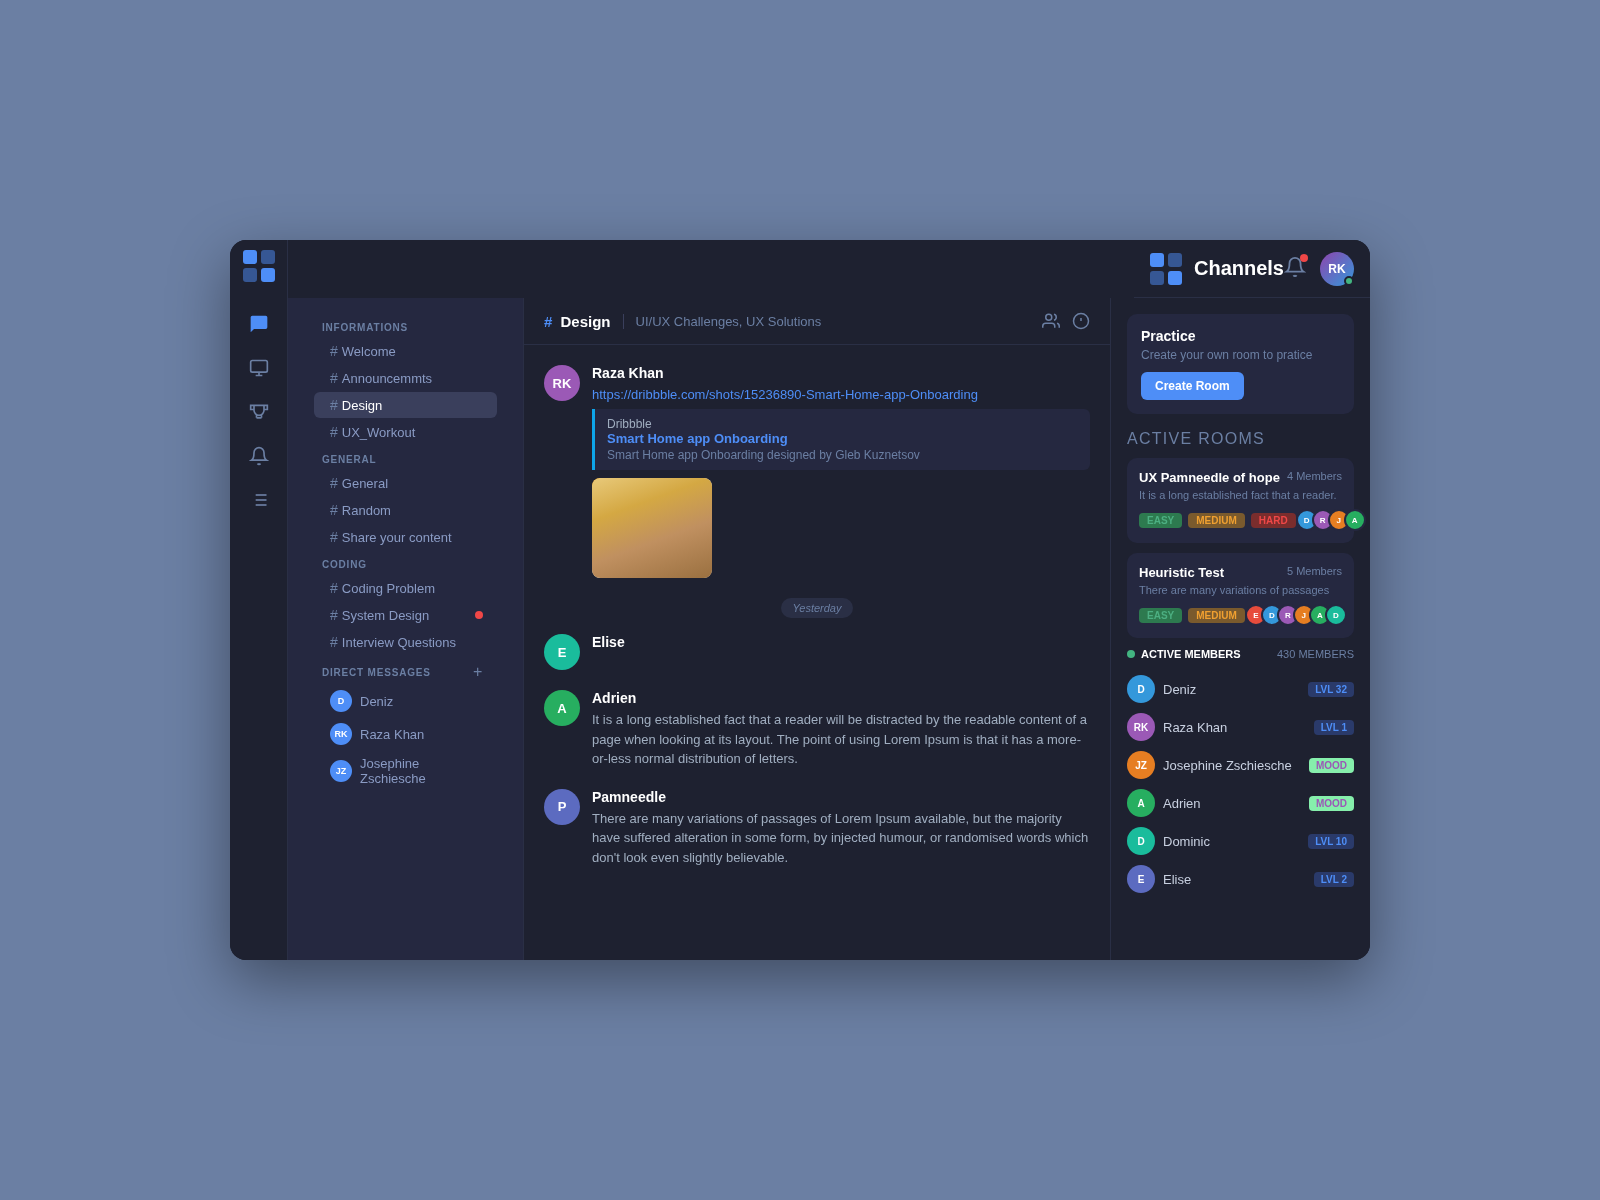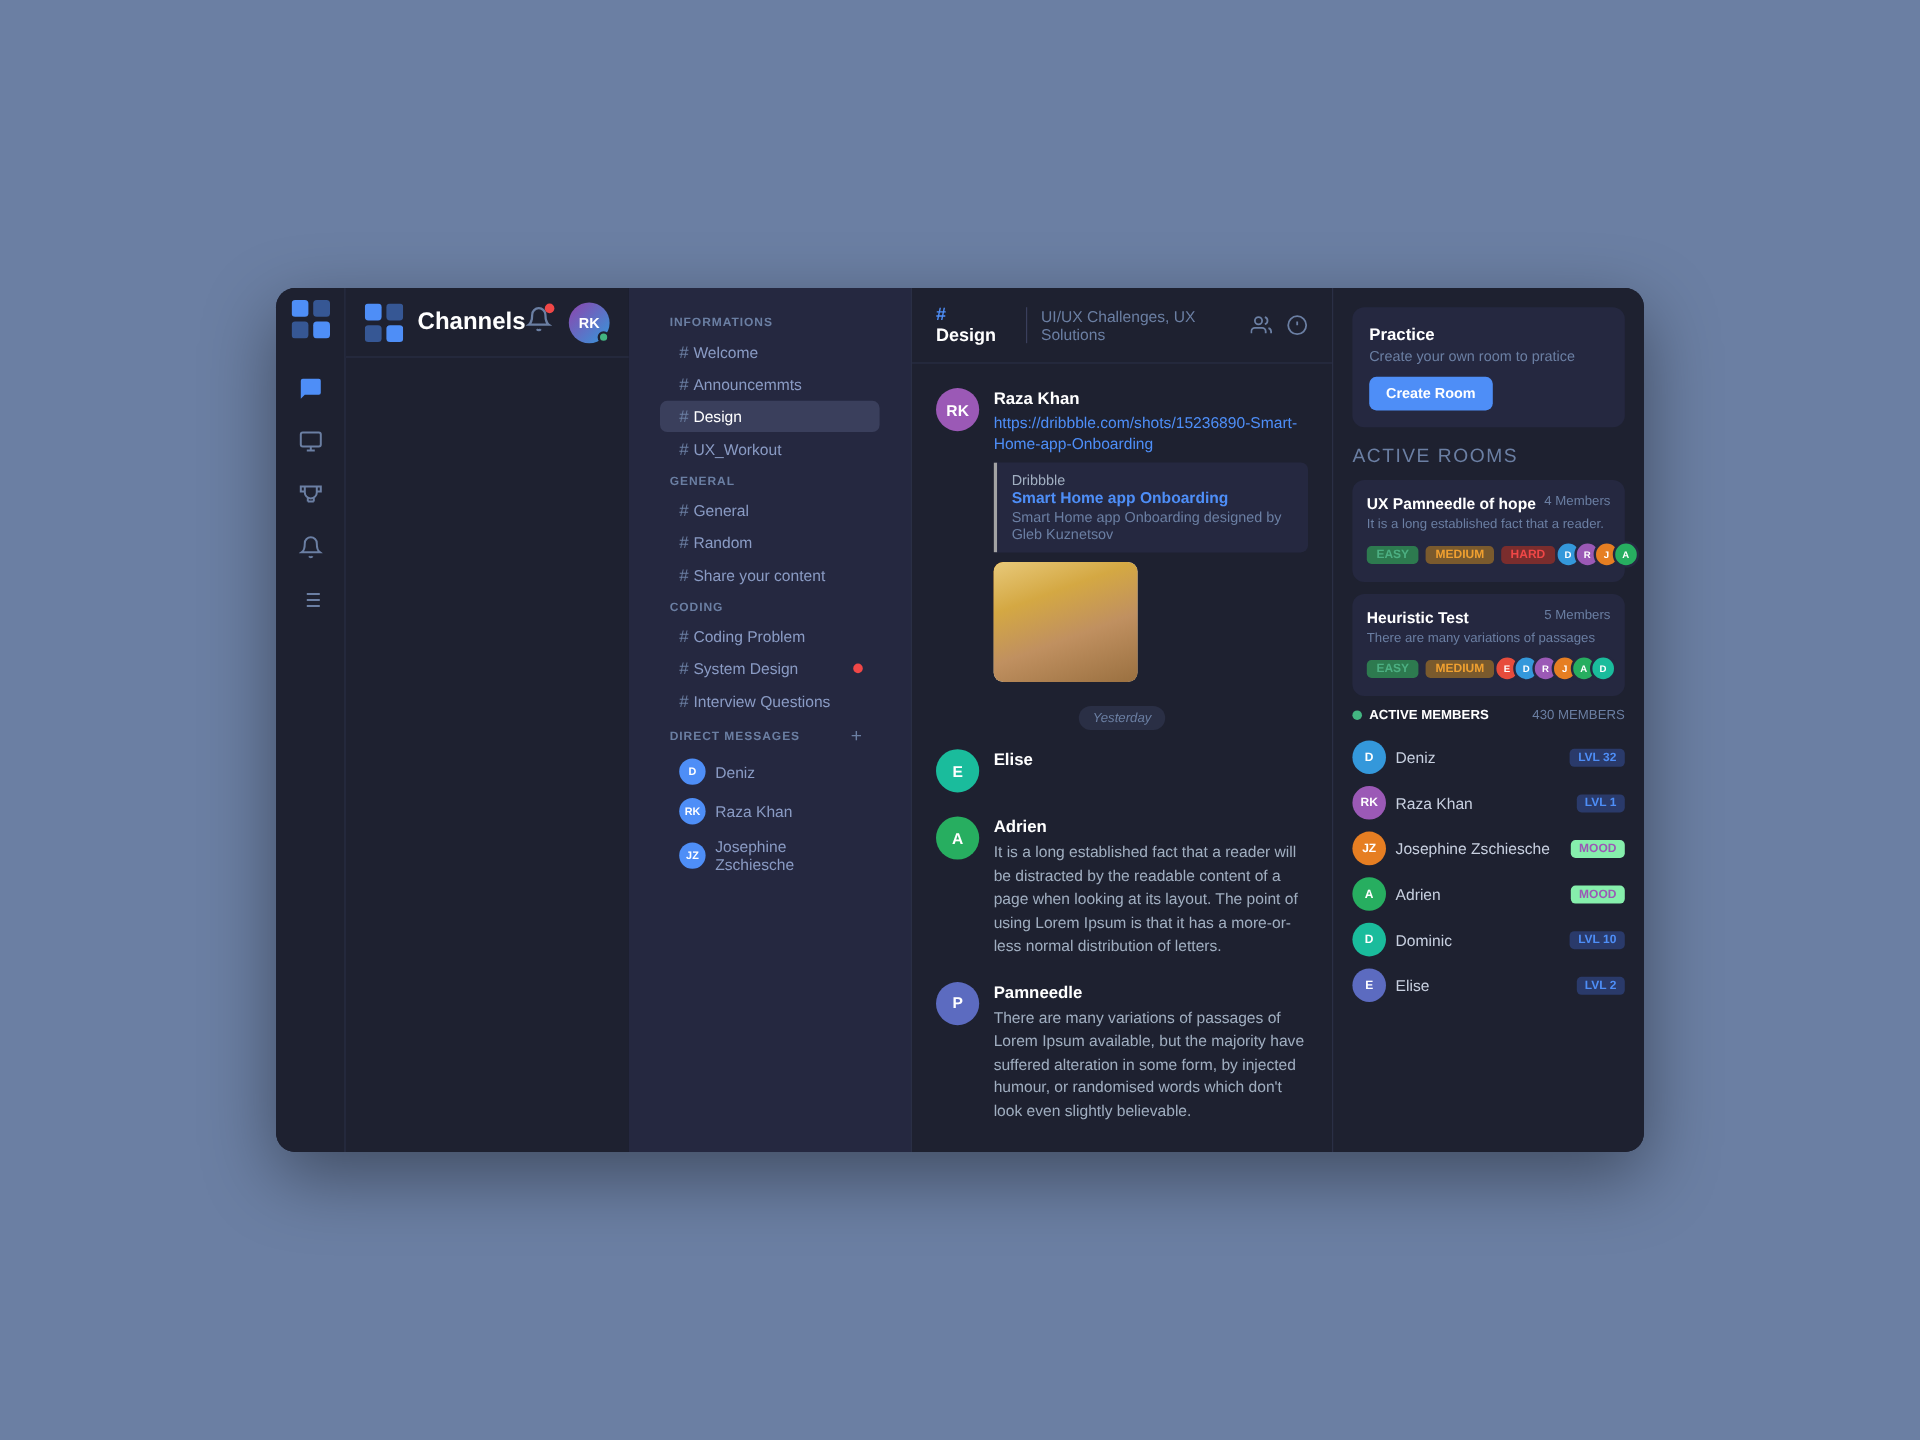--- a/index.html
+++ b/index.html
@@ -185,21 +185,21 @@
       flex-shrink: 0;
       display: flex; align-items: center; justify-content: center;
       font-size: 13px; color: white; font-weight: 600;
     }
     .msg-content { flex: 1; }
     .msg-header { display: flex; align-items: center; gap: 8px; margin-bottom: 4px; }
     .msg-name { color: #ffffff; font-size: 14px; font-weight: 600; }
     .msg-text { color: #a0aec0; font-size: 13px; line-height: 1.5; }
     .msg-link { color: #4e8ef7; font-size: 13px; text-decoration: none; }
     .msg-link-card {
-      border-left: 3px solid #a3a3a3;
+      border-left: 3px solid #0ea5e9;
       padding: 8px 12px;
       margin-top: 6px;
       background: #252840;
       border-radius: 0 6px 6px 0;
     }
     .msg-link-source { color: #a0aec0; font-size: 12px; }
     .msg-link-title { color: #4e8ef7; font-size: 13px; font-weight: 600; }
     .msg-link-desc { color: #6b7fa3; font-size: 12px; margin-top: 2px; }
     .msg-image {
       width: 120px; height: 100px;
@@ -430,21 +430,21 @@
           <line x1="8" y1="6" x2="21" y2="6"></line>
           <line x1="8" y1="12" x2="21" y2="12"></line>
           <line x1="8" y1="18" x2="21" y2="18"></line>
           <line x1="3" y1="6" x2="3.01" y2="6"></line>
           <line x1="3" y1="12" x2="3.01" y2="12"></line>
           <line x1="3" y1="18" x2="3.01" y2="18"></line>
         </svg>
     </div>
   </div>
 
-  <div style="flex:1; display:flex; flex-direction:row; overflow:hidden;">
+  <div style="flex:1; display:flex; flex-direction:column; overflow:hidden;align-items:flex-end;">
 
     <div class="app-header">
       <div style="width:32px;height:32px;">
         <svg viewBox="0 0 32 32" fill="none">
           <rect x="0" y="0" width="14" height="14" rx="3" fill="#4e8ef7"></rect>
           <rect x="18" y="0" width="14" height="14" rx="3" fill="#4e8ef7" opacity="0.5"></rect>
           <rect x="0" y="18" width="14" height="14" rx="3" fill="#4e8ef7" opacity="0.5"></rect>
           <rect x="18" y="18" width="14" height="14" rx="3" fill="#4e8ef7"></rect>
         </svg>
       </div>

